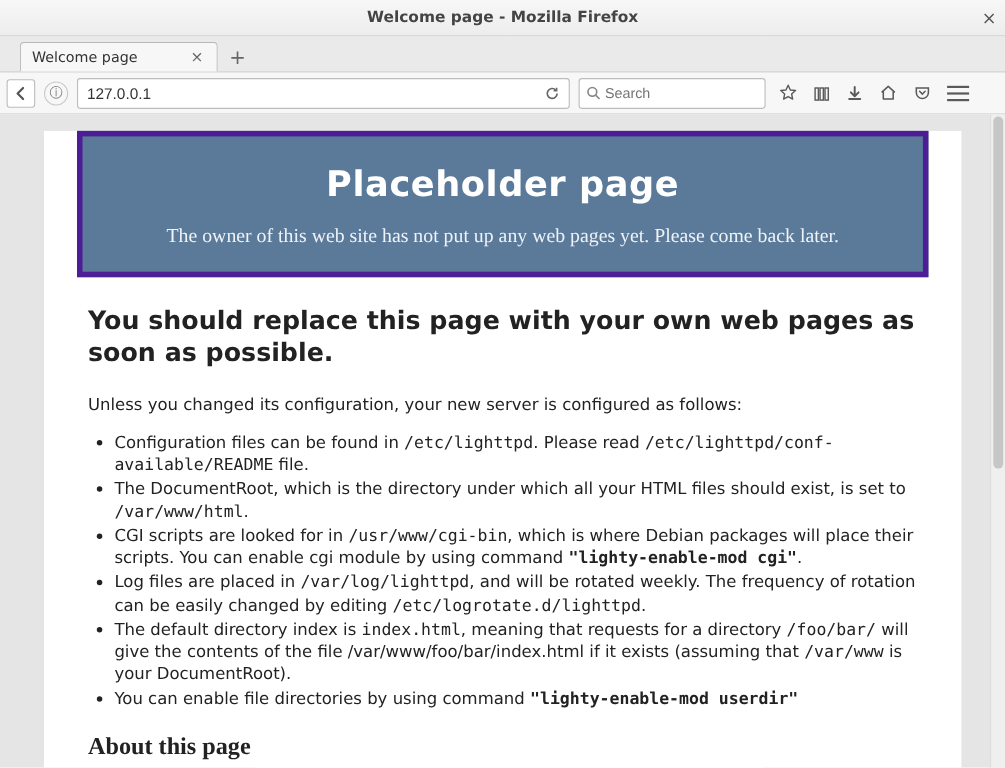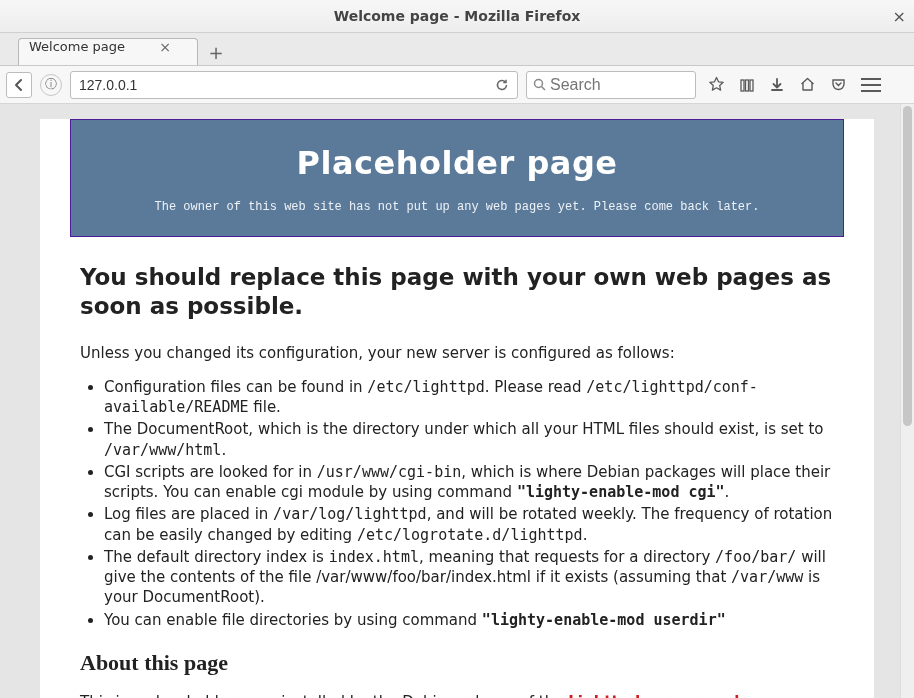--- a/index.html
+++ b/index.html
@@ -30,22 +30,22 @@
   height: 33px;
   background: #eaeaea;
   border-bottom: 1px solid #c8c8c8;
   display: flex;
   align-items: flex-end;
   padding-left: 18px;
   gap: 6px;
 }
 .tab {
   height: 27px;
-  display: flex; align-items: flex-start;
-  padding: 0 24px 0 10px;
+  display: flex; align-items: center;
+  padding: 0 10px 0 10px;
   background: #f7f7f7;
   border: 1px solid #b8b8b8;
   border-bottom: none;
   border-radius: 4px 4px 0 0;
   min-width: 180px;
   font-size: 13px;
   color: #333;
 }
 .tab .tab-label { flex: 1; }
 .tab .tab-close { font-size: 14px; color: #666; padding: 0 2px; }
@@ -94,21 +94,21 @@
   background: transparent;
 }
 .reload { color: #666; padding: 0 4px; font-size: 14px; }
 .searchbar {
   height: 28px; width: 170px;
   border: 1px solid #bcbcbc; border-radius: 3px; background: #fff;
   display: flex; align-items: center; padding: 0 6px; gap: 4px;
 }
 .searchbar .mag { color: #888; font-size: 13px; }
 .searchbar input {
-  flex: 1; border: none; outline: none; font-size: 16px; color: #0c4a6e;
+  flex: 1; border: none; outline: none; font-size: 13px; color: #0c4a6e;
   background: transparent;
 }
 .toolbar-icons { display: flex; align-items: center; gap: 14px; margin-left: 8px; margin-right: 4px; }
 .toolbar-icons .ticon { color: #5a5a5a; font-size: 16px; display:flex; align-items:center; }
 .hamburger {
   width: 24px; height: 24px;
   display: flex; flex-direction: column; justify-content: center; gap: 4px;
   padding: 2px; margin-left: 4px;
 }
 .hamburger span { height: 2px; background: #5a5a5a; }
@@ -120,36 +120,36 @@
 }
 .page-container {
   width: 834px;
   margin-left: 40px;
   background: #fff;
   min-height: 100%;
   padding-bottom: 60px;
 }
 .banner {
   background: #5b7a99;
-  border: 1px solid #4c1d95;
+  border: 5px solid #4c1d95;
   margin: 15px 30px 0 30px;
   padding: 24px 20px 22px 20px;
   text-align: center;
   color: #fff;
 }
 .banner h1 {
   font-family: "DejaVu Sans", sans-serif;
   font-weight: 800;
   font-size: 32px;
   letter-spacing: 0.5px;
   margin-bottom: 18px;
 }
 .banner p {
-  font-family: Liberation Mono, monospace;
-  font-size: 12px;
+  font-family: Liberation Serif, serif;
+  font-size: 18px;
   color: #eef3f8;
 }
 .content {
   padding: 26px 40px 0 40px;
 }
 .content h2 {
   font-size: 23px;
   font-weight: 800;
   line-height: 1.25;
   margin-bottom: 22px;

